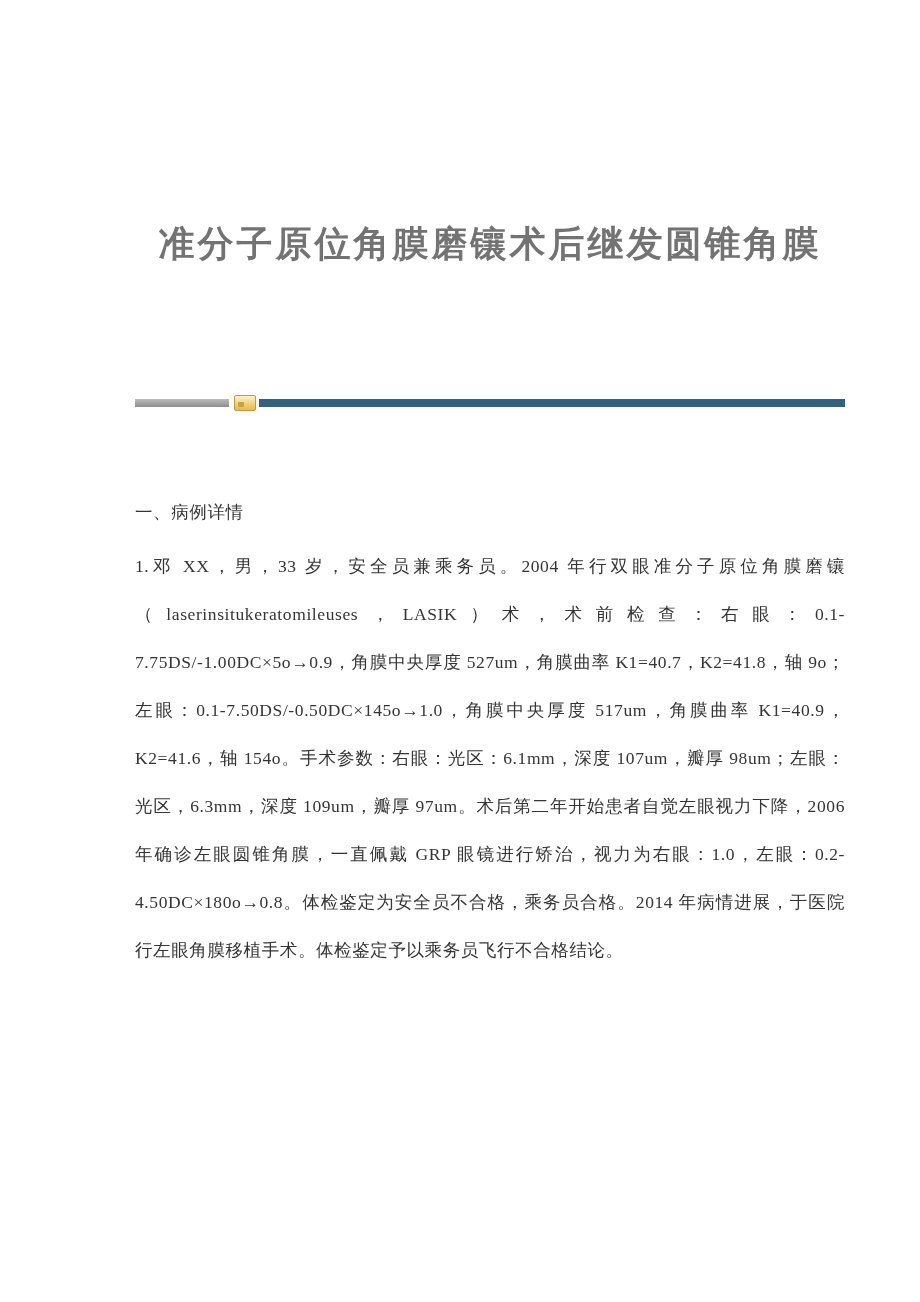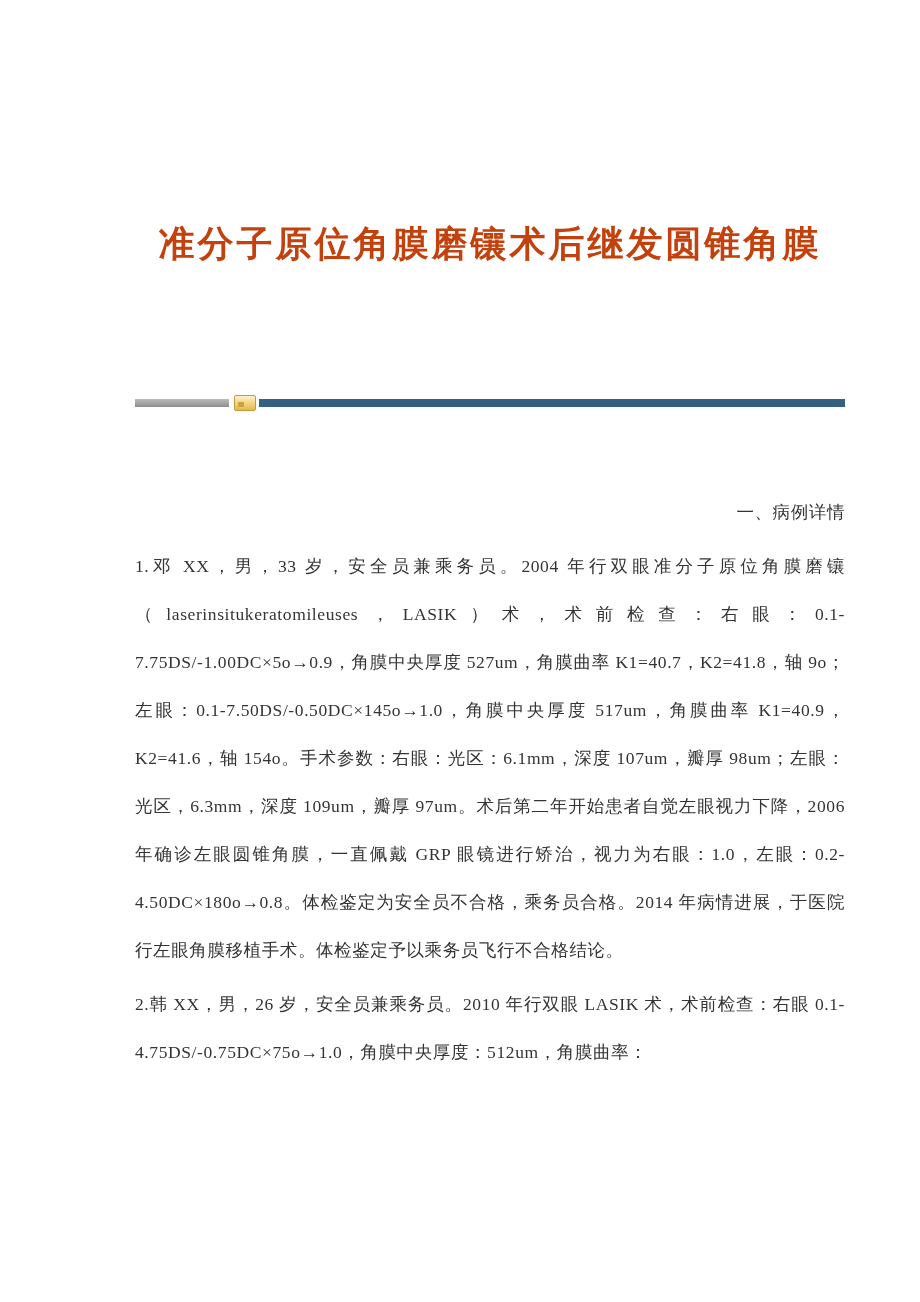--- a/index.html
+++ b/index.html
@@ -13,21 +13,21 @@
   .page {
     position: relative;
     width: 920px;
     height: 1302px;
     background: #ffffff;
     padding: 192px 75px 0 135px;
   }
   .title {
     font-family: "Liberation Sans", "DejaVu Sans", sans-serif;
     font-weight: 700;
-    color: #c2410c;
+    color: #737373;
     font-size: 36px;
     letter-spacing: 3px;
     text-align: center;
     line-height: 104px;
   }
   .title .title-line {
     display: block;
     white-space: nowrap;
   }
   .divider {
@@ -67,21 +67,21 @@
   }
   .body-text {
     margin-top: 76px;
     font-size: 17.5px;
     line-height: 48px;
     color: #343434;
     letter-spacing: 0.6px;
     text-align: justify;
   }
   .section-heading {
-    text-align: right;
+    text-align: left;
   }
   .para {
     margin-top: 6px;
   }
 </style>
 </head>
 <body>
 
 <div class="page">
 
@@ -91,16 +91,15 @@
 
   <div class="divider">
     <span class="divider-gray"></span>
     <span class="divider-icon"></span>
     <span class="divider-dark" style="background-color: rgb(50, 96, 126);"></span>
   </div>
 
   <div class="body-text">
     <p class="section-heading">一、病例详情</p>
     <p class="para">1.邓 XX，男，33 岁，安全员兼乘务员。2004 年行双眼准分子原位角膜磨镶（laserinsitukeratomileuses，LASIK）术，术前检查：右眼：0.1-7.75DS/-1.00DC×5o→0.9，角膜中央厚度 527um，角膜曲率 K1=40.7，K2=41.8，轴 9o；左眼：0.1-7.50DS/-0.50DC×145o→1.0，角膜中央厚度 517um，角膜曲率 K1=40.9，K2=41.6，轴 154o。手术参数：右眼：光区：6.1mm，深度 107um，瓣厚 98um；左眼：光区，6.3mm，深度 109um，瓣厚 97um。术后第二年开始患者自觉左眼视力下降，2006 年确诊左眼圆锥角膜，一直佩戴 GRP 眼镜进行矫治，视力为右眼：1.0，左眼：0.2-4.50DC×180o→0.8。体检鉴定为安全员不合格，乘务员合格。2014 年病情进展，于医院行左眼角膜移植手术。体检鉴定予以乘务员飞行不合格结论。</p>
-    <p class="para">2.韩 XX，男，26 岁，安全员兼乘务员。2010 年行双眼 LASIK 术，术前检查：右眼 0.1-4.75DS/-0.75DC×75o→1.0，角膜中央厚度：512um，角膜曲率：</p>
   </div>
 
 </div>
 
 </body></html>

